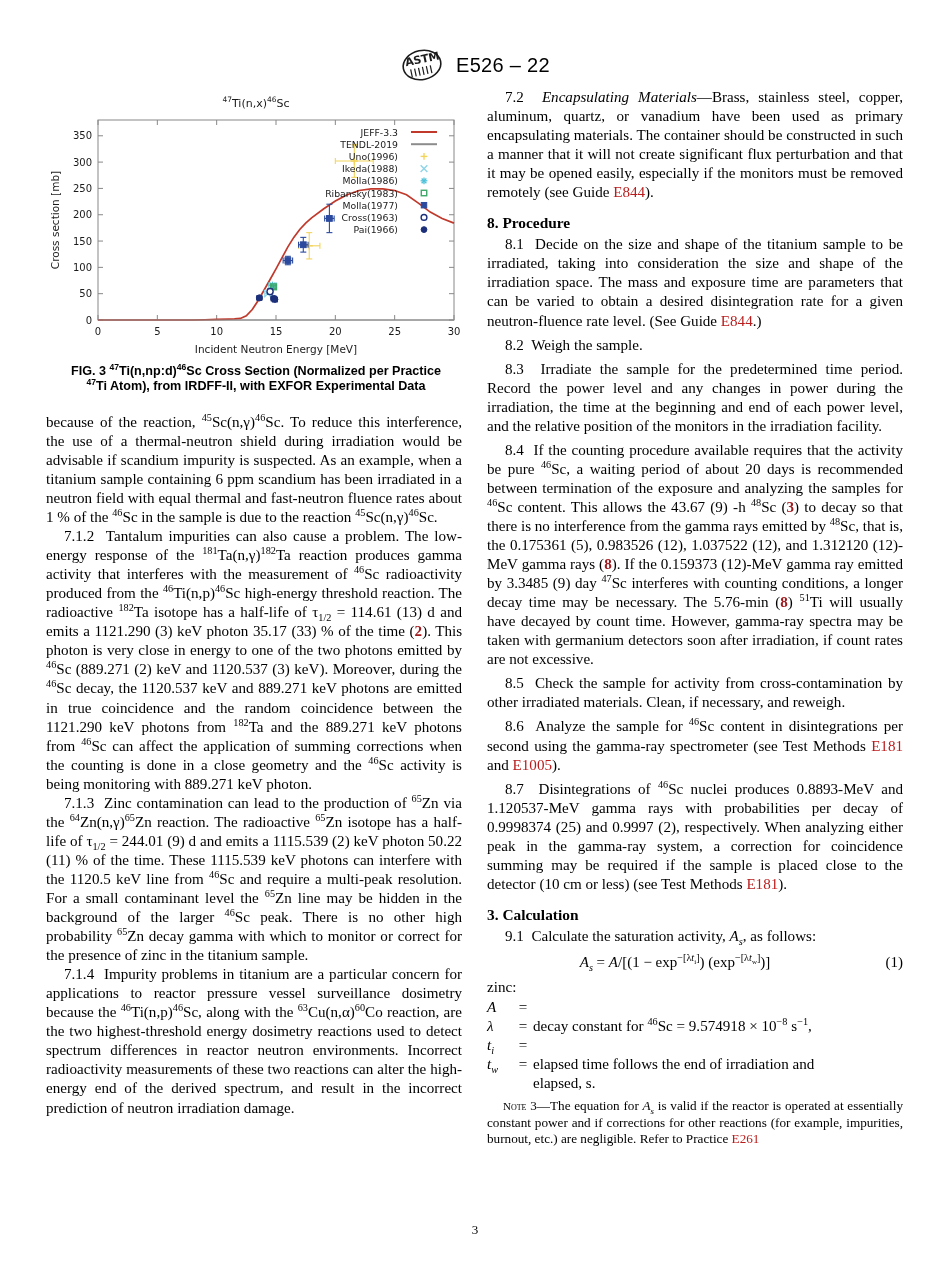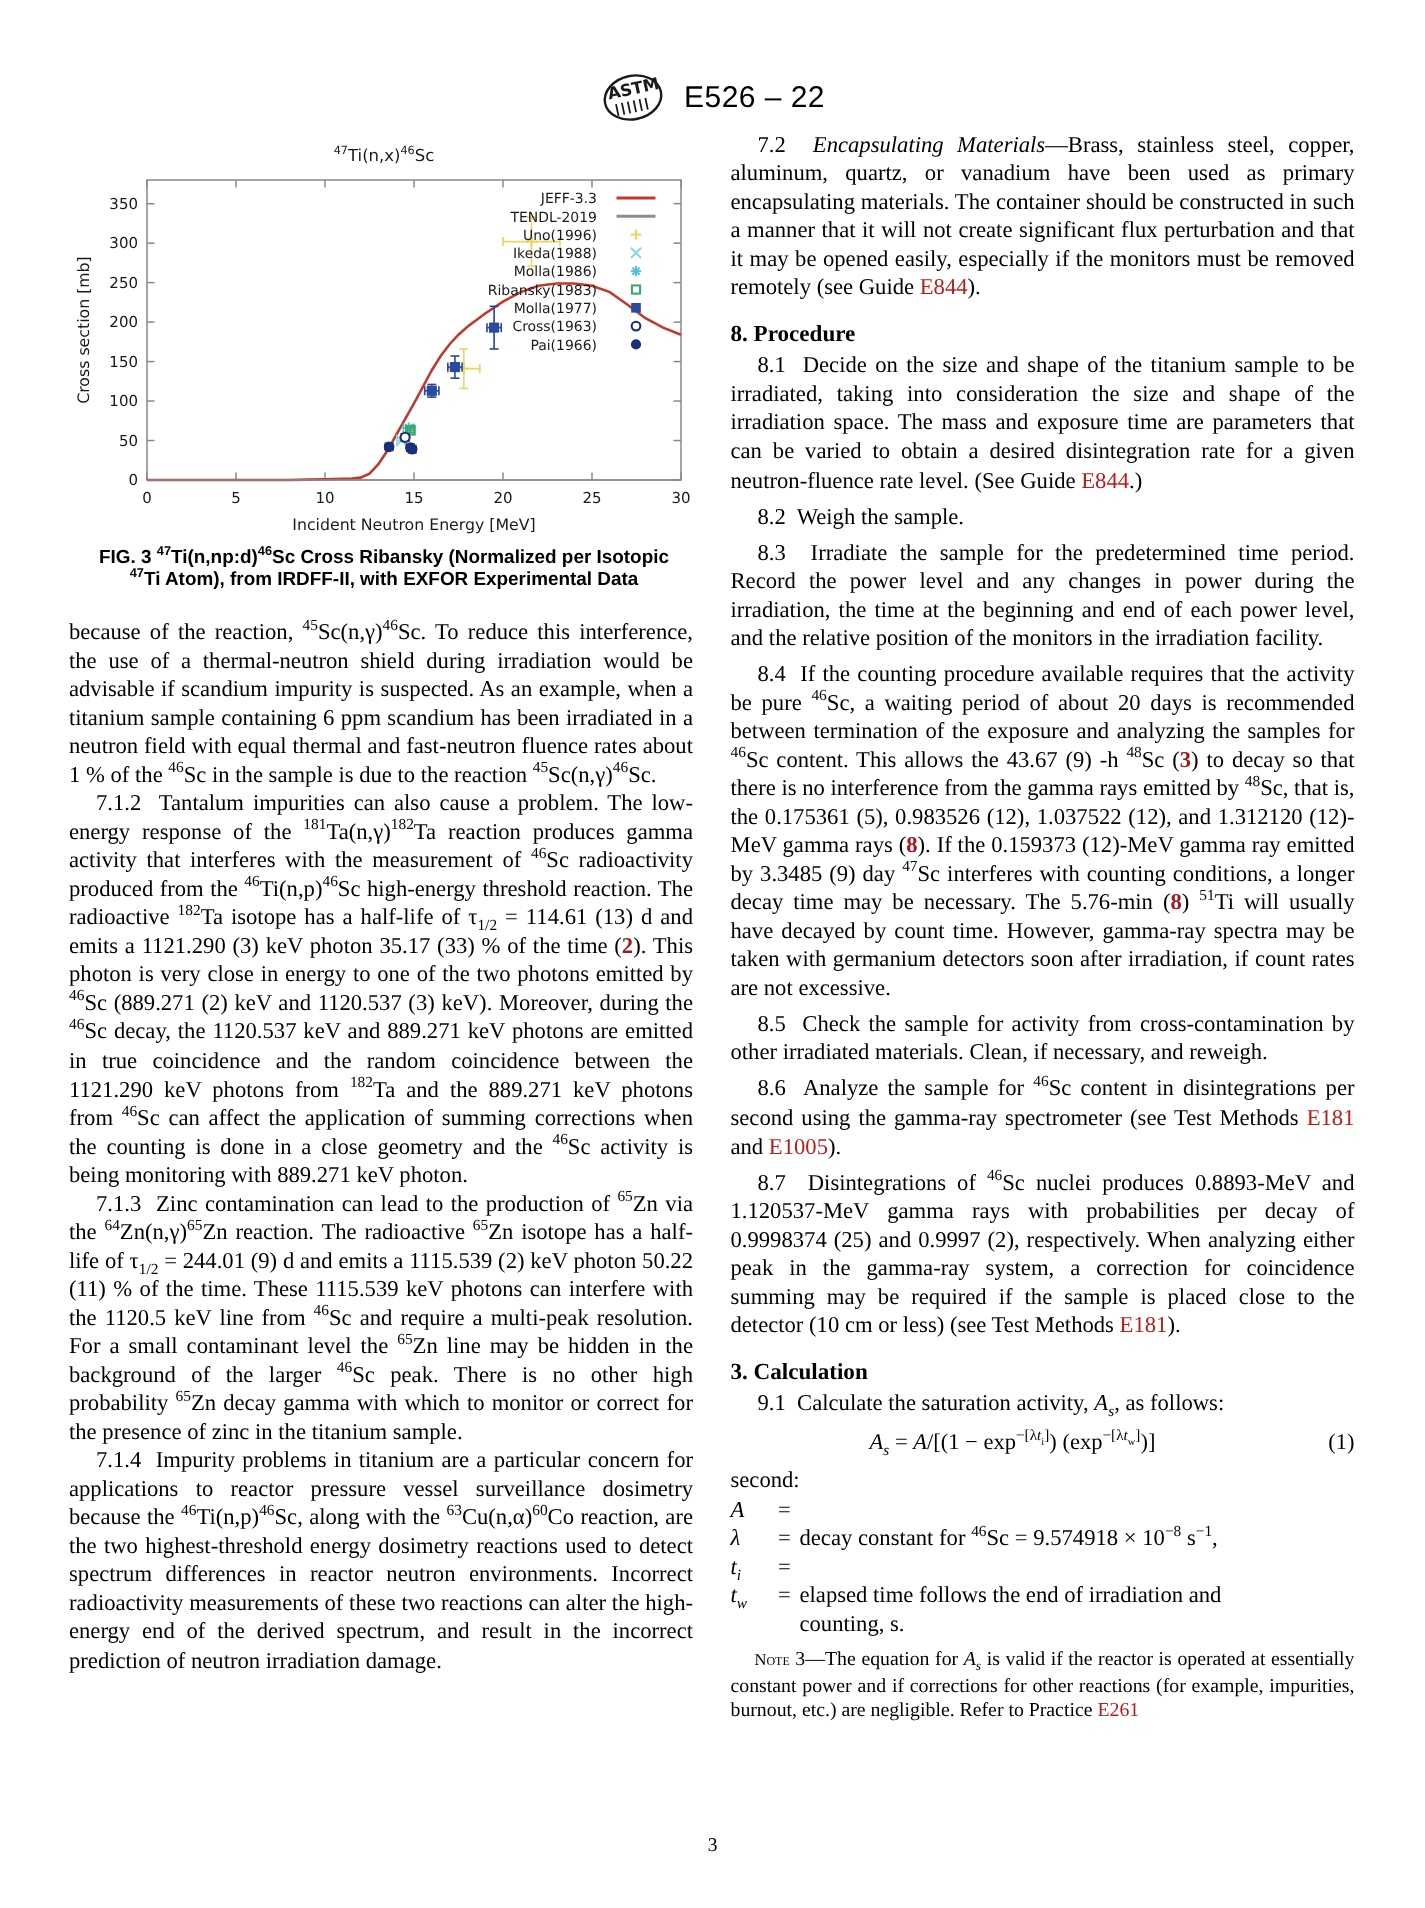--- a/index.html
+++ b/index.html
@@ -427,21 +427,21 @@
               <circle cx="378" cy="129.39999999999998" r="2.8899999999999997" fill="#fff" stroke="#1b2f7a" stroke-width="1.4"></circle>
             </g>
             <text x="352" y="145.1" text-anchor="end" font-size="9.3" fill="#1a1a1a" font-family="DejaVu Sans, sans-serif">Pai(1966)</text>
             <g>
               <circle cx="378" cy="141.6" r="2.8899999999999997" fill="#1b2f7a" stroke="#1b2f7a" stroke-width="1"></circle>
             </g>
           </svg>
       </div>
 
       <div class="fig-caption">
-        <span>FIG. 3 </span><sup>47</sup><span>Ti(n,np:d)</span><sup>46</sup><span>Sc Cross Ribansky (Normalized per Isotopic</span><br>
+        <span>FIG. 3 </span><sup>47</sup><span>Ti(n,np:d)</span><sup>46</sup><span>Sc Cross Section (Normalized per Practice</span><br>
         <sup>47</sup><span>Ti Atom), from IRDFF-II, with EXFOR Experimental Data</span>
       </div>
     </div>
 
     <div class="spacer"></div>
     <div class="spacer"></div>
 
     <p class="para-noindent">because of the reaction, <sup>45</sup>Sc(n,γ)<sup>46</sup>Sc. To reduce this interference, the use of a thermal-neutron shield during irradiation would be advisable if scandium impurity is suspected. As an example, when a titanium sample containing 6 ppm scandium has been irradiated in a neutron field with equal thermal and fast-neutron fluence rates about 1 % of the <sup>46</sup>Sc in the sample is due to the reaction <sup>45</sup>Sc(n,γ)<sup>46</sup>Sc.</p>
 
     <p class="para">7.1.2&nbsp; Tantalum impurities can also cause a problem. The low-energy response of the <sup>181</sup>Ta(n,γ)<sup>182</sup>Ta reaction produces gamma activity that interferes with the measurement of <sup>46</sup>Sc radioactivity produced from the <sup>46</sup>Ti(n,p)<sup>46</sup>Sc high-energy threshold reaction. The radioactive <sup>182</sup>Ta isotope has a half-life of τ<sub>1/2</sub> = 114.61 (13) d and emits a 1121.290 (3) keV photon 35.17 (33) % of the time (<span class="refnum">2</span>). This photon is very close in energy to one of the two photons emitted by <sup>46</sup>Sc (889.271 (2) keV and 1120.537 (3) keV). Moreover, during the <sup>46</sup>Sc decay, the 1120.537 keV and 889.271 keV photons are emitted in true coincidence and the random coincidence between the 1121.290 keV photons from <sup>182</sup>Ta and the 889.271 keV photons from <sup>46</sup>Sc can affect the application of summing corrections when the counting is done in a close geometry and the <sup>46</sup>Sc activity is being monitoring with 889.271 keV photon.</p>
@@ -487,41 +487,41 @@
 
     <p class="para">9.1&nbsp; Calculate the saturation activity, <span class="eqvar">A</span><sub class="eqvar">s</sub>, as follows:</p>
 
     <div class="equation-row">
       <div class="equation-body">
         <span class="eqvar">A</span><sub class="eqvar">s</sub> = <span class="eqvar">A</span>/[(1 − exp<sup>−[λ<span class="eqvar">t</span><sub>i</sub>]</sup>) (exp<sup>−[λ<span class="eqvar">t</span><sub>w</sub>]</sup>)]
       </div>
       <div class="equation-num">(1)</div>
     </div>
 
-    <p class="para-noindent">second:</p>
+    <p class="para-noindent">zinc:</p>
 
     <div class="deflist">
       <div class="defrow">
         <div class="defterm"><span class="eqvar">A</span></div>
         <div class="defeq">=</div>
       </div>
       <div class="defrow">
         <div class="defterm">λ</div>
         <div class="defeq">=</div>
         <div class="defdesc">decay constant for <sup>46</sup>Sc = 9.574918 × 10<sup>−8</sup> s<sup>−1</sup>,</div>
       </div>
       <div class="defrow">
         <div class="defterm"><span class="eqvar">t</span><sub>i</sub></div>
         <div class="defeq">=</div>
       </div>
       <div class="defrow">
         <div class="defterm"><span class="eqvar">t</span><sub>w</sub></div>
         <div class="defeq">=</div>
         <div class="defdesc">elapsed time follows the end of irradiation and</div>
       </div>
-      <div class="defdesc-cont">counting, s.</div>
+      <div class="defdesc-cont">elapsed, s.</div>
     </div>
 
     <p class="note"><span class="note-label">Note</span> 3—The equation for <span class="eqvar">A</span><sub class="eqvar">s</sub> is valid if the reactor is operated at essentially constant power and if corrections for other reactions (for example, impurities, burnout, etc.) are negligible. Refer to Practice <span class="red">E261</span></p>
   </div>
 
   <div class="footer">3</div>
 </div>
 
 </body></html>

